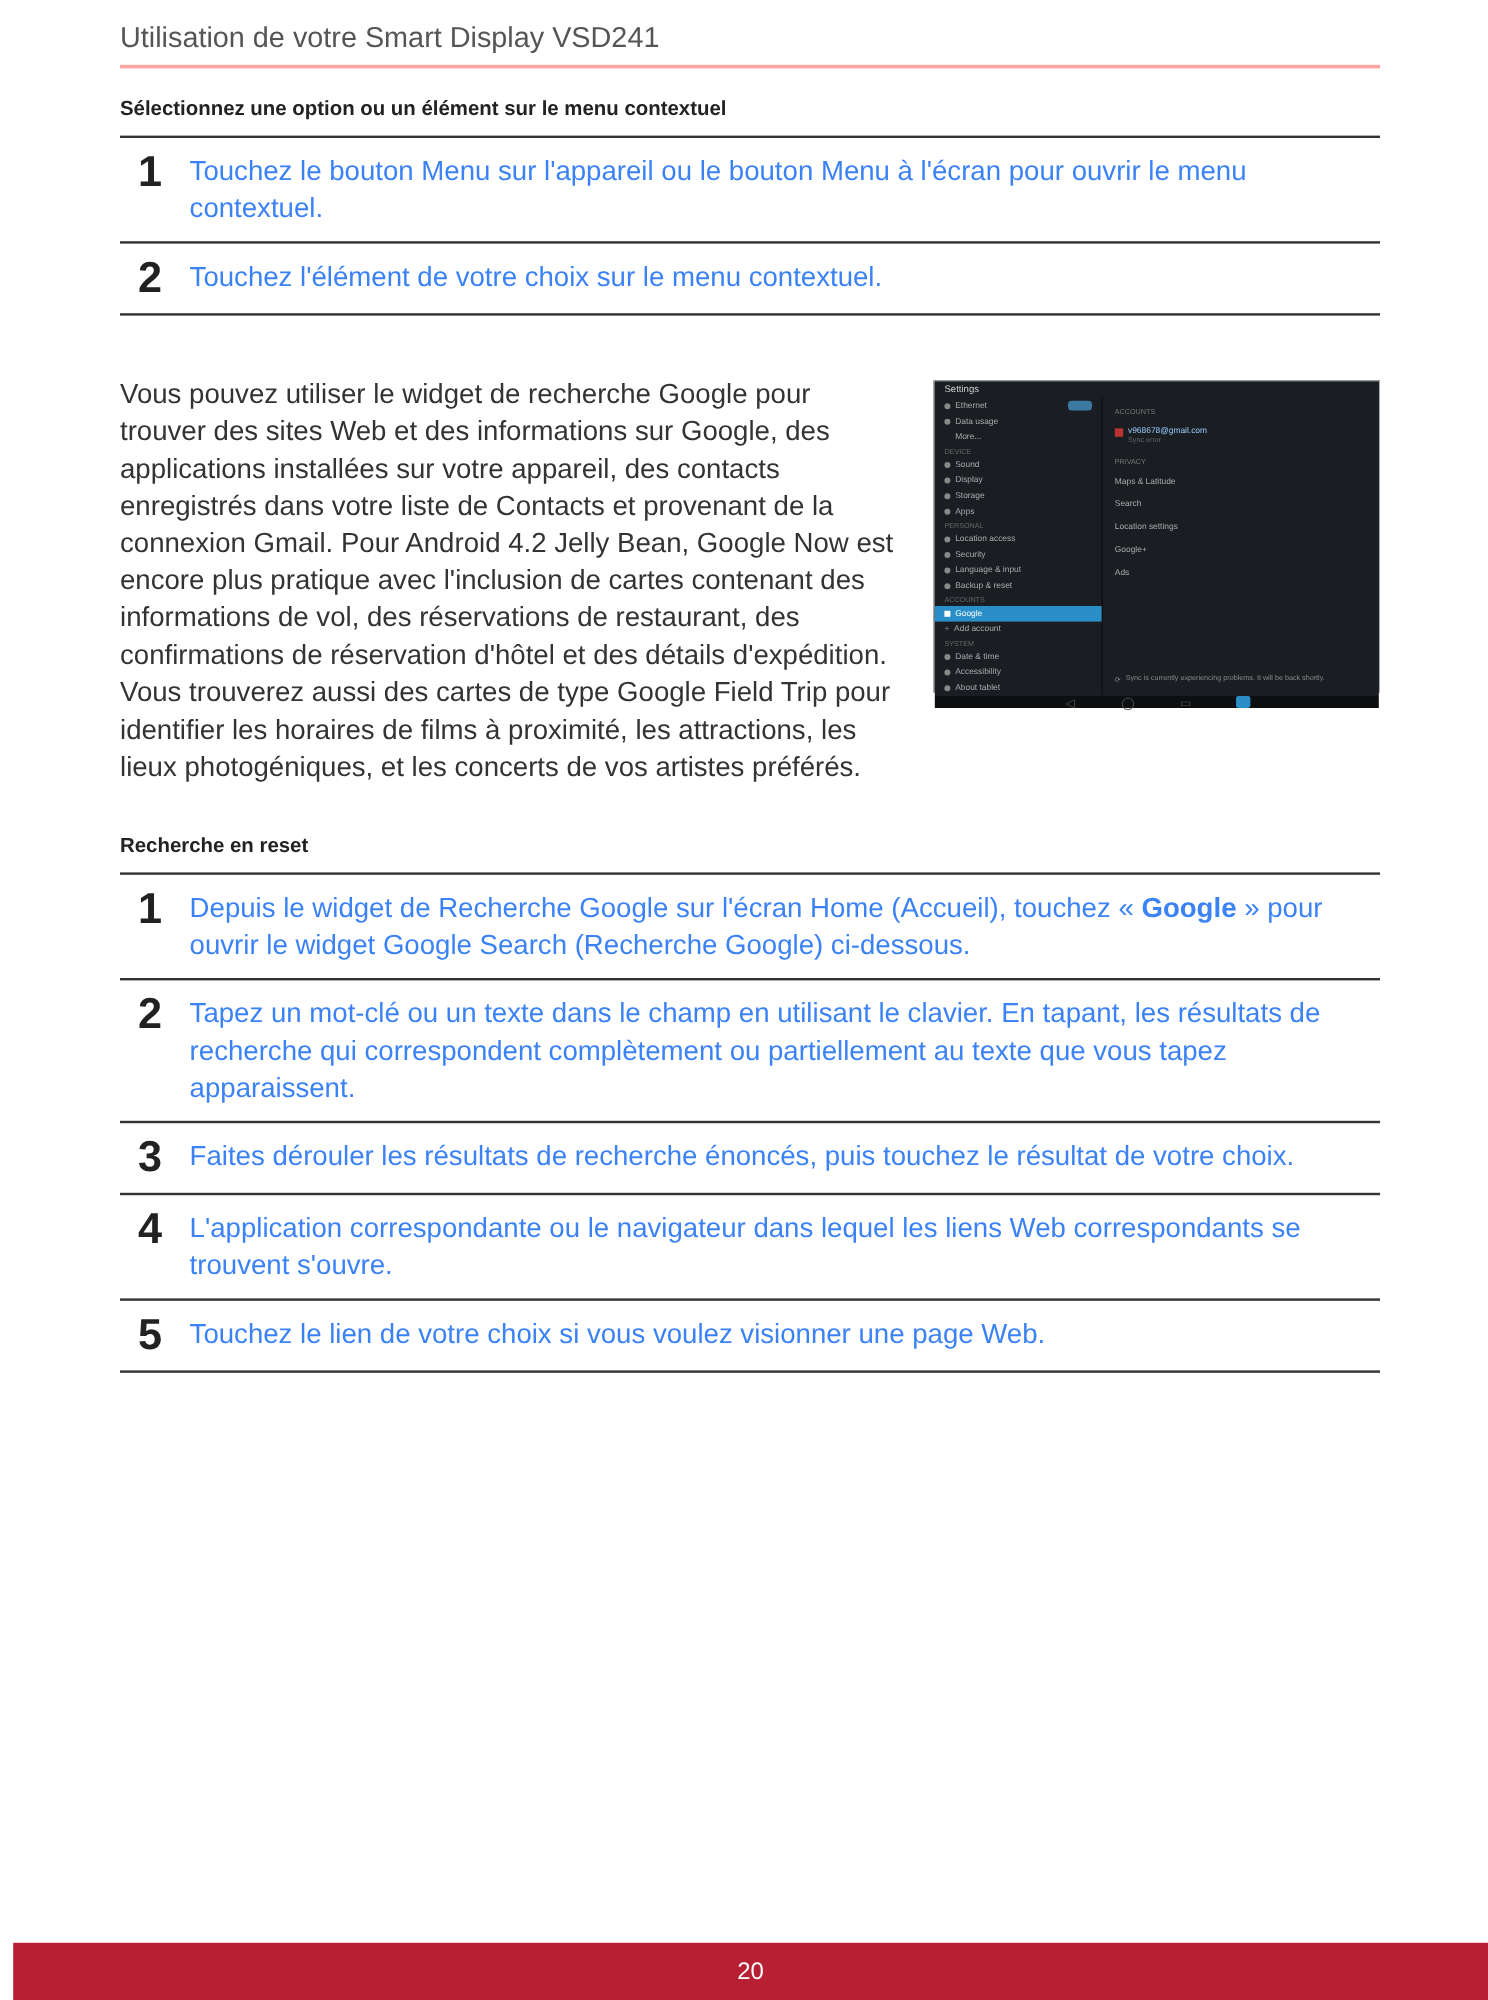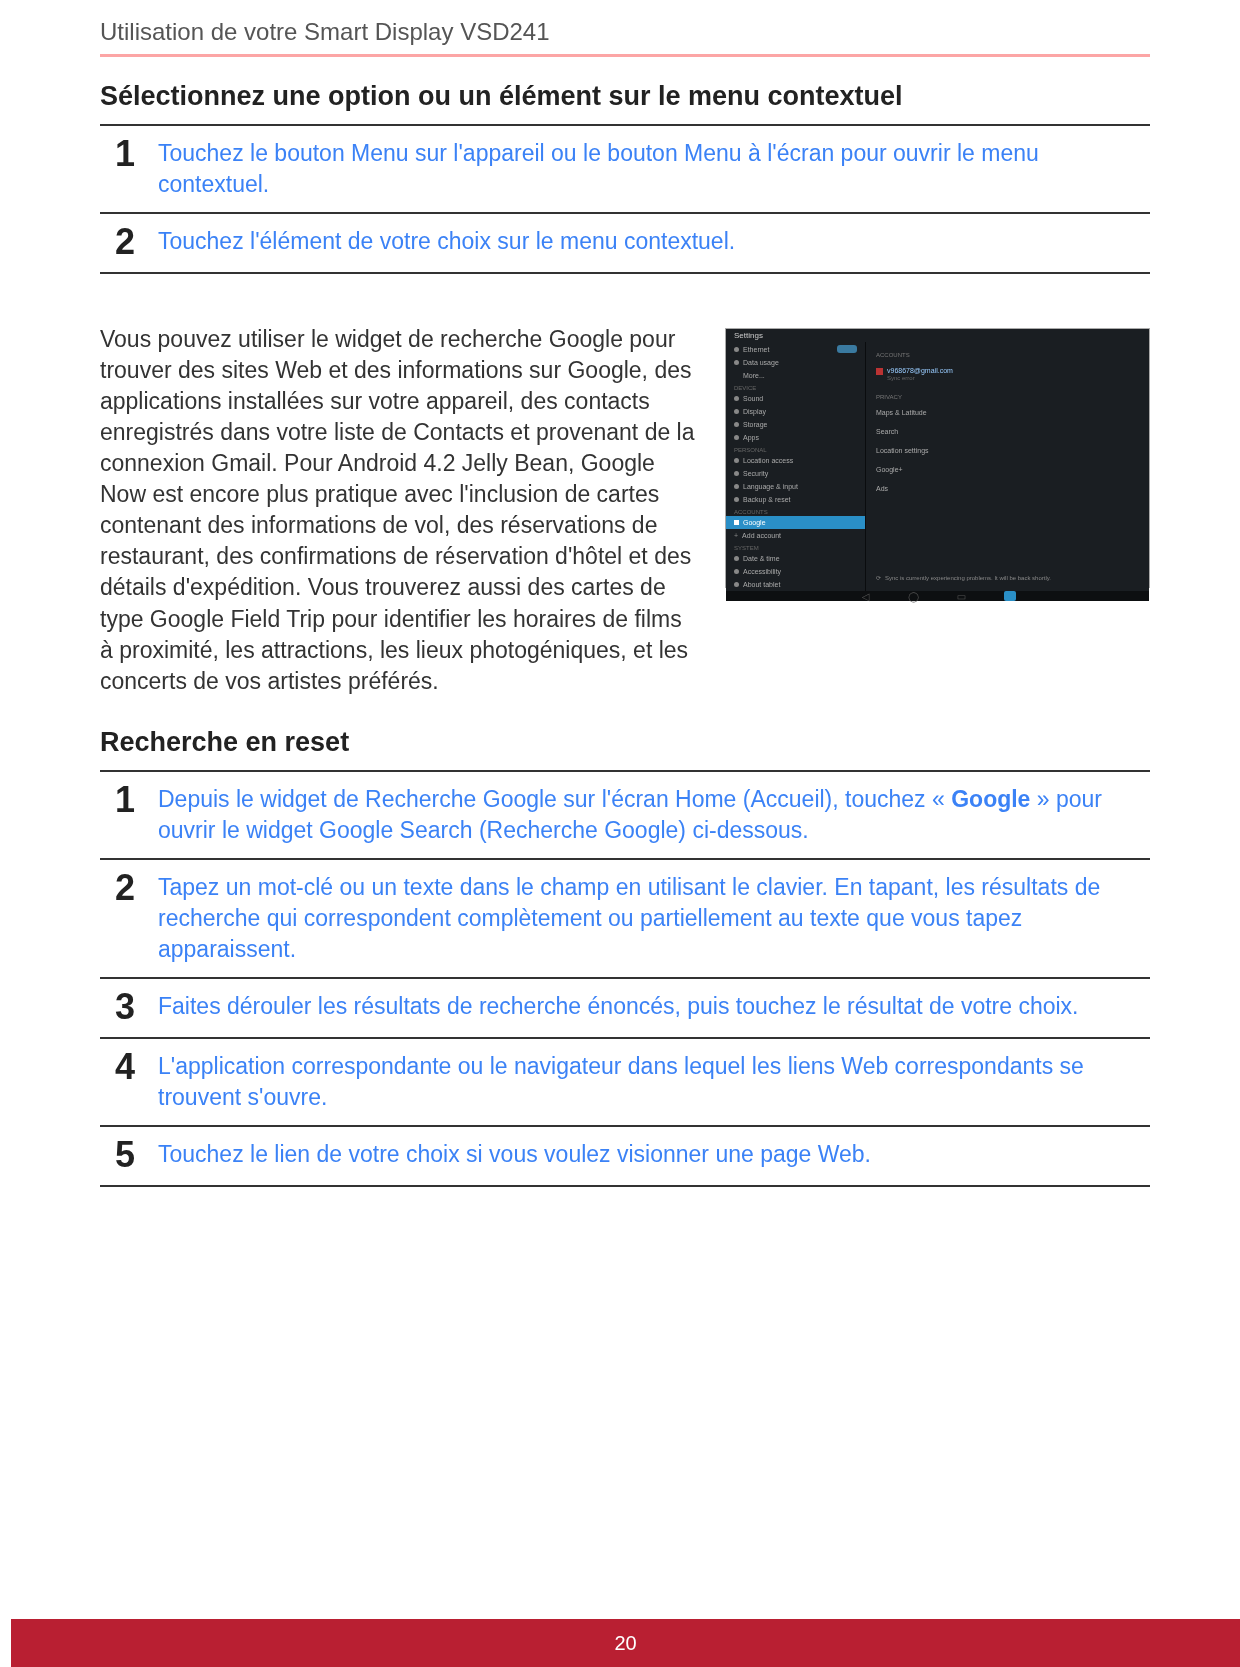--- a/index.html
+++ b/index.html
@@ -15,21 +15,21 @@
     padding: 0 90px 0 100px;
   }
   .header-line {
     font-size: 24px;
     color: #555;
     padding: 18px 0 8px 0;
     border-bottom: 3px solid #fca5a5;
     margin-bottom: 24px;
   }
   .subsection-title {
-    font-size: 27px;
+    font-size: 17px;
     font-weight: bold;
     color: #222;
     margin-bottom: 12px;
   }
   .step-table {
     width: 100%;
     border-collapse: collapse;
     margin-bottom: 50px;
   }
   .step-row td {
@@ -52,30 +52,30 @@
   }
   .section-heading {
     font-size: 32px;
     font-weight: bold;
     color: #222;
     margin: 30px 0 14px 0;
   }
   .two-col {
     display: flex;
     gap: 30px;
-    margin-bottom: 30px;
+    margin-bottom: 40px;
   }
   .two-col .text {
     flex: 1;
     font-size: 23px;
     line-height: 1.35;
     color: #333;
   }
   .two-col .shot {
-    width: 425px;
+    width: 372px;
     flex-shrink: 0;
     padding-top: 4px;
   }
   .android-shot {
     width: 100%;
     height: 260px;
     background: #1a1e22;
     border: 1px solid #aaa;
     display: flex;
     flex-direction: column;

